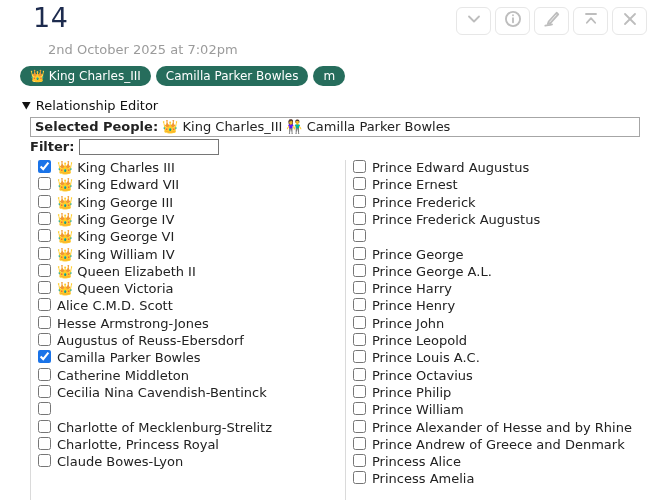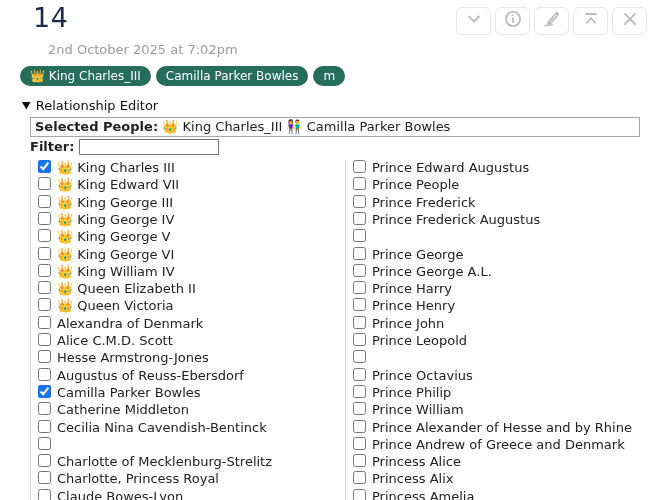--- a/index.html
+++ b/index.html
@@ -205,24 +205,20 @@
       <label class="person-row">
         <input type="checkbox" style="">
         <span class="person-label">👑 King George III</span>
       </label>
 
       <label class="person-row">
         <input type="checkbox" style="">
         <span class="person-label">👑 King George IV</span>
       </label>
 
-      <label class="person-row">
-        <input type="checkbox" style="">
-        <span class="person-label">👑 King George V</span>
-      </label>
 
       <label class="person-row">
         <input type="checkbox" style="">
         <span class="person-label">👑 King George VI</span>
       </label>
 
       <label class="person-row">
         <input type="checkbox" style="">
         <span class="person-label">👑 King William IV</span>
       </label>
@@ -230,24 +226,20 @@
       <label class="person-row">
         <input type="checkbox" style="">
         <span class="person-label">👑 Queen Elizabeth II</span>
       </label>
 
       <label class="person-row">
         <input type="checkbox" style="">
         <span class="person-label">👑 Queen Victoria</span>
       </label>
 
-      <label class="person-row">
-        <input type="checkbox" style="">
-        <span class="person-label">Alexandra of Denmark</span>
-      </label>
 
       <label class="person-row">
         <input type="checkbox" style="">
         <span class="person-label">Alice C.M.D. Scott</span>
       </label>
 
       <label class="person-row">
         <input type="checkbox" style="">
         <span class="person-label">Hesse Armstrong-Jones</span>
       </label>
@@ -293,21 +285,21 @@
 
     </div>
       <div class="people-col">
       <label class="person-row">
         <input type="checkbox" style="">
         <span class="person-label">Prince Edward Augustus</span>
       </label>
 
       <label class="person-row">
         <input type="checkbox" style="">
-        <span class="person-label">Prince People</span>
+        <span class="person-label">Prince Ernest</span>
       </label>
 
       <label class="person-row">
         <input type="checkbox" style="">
         <span class="person-label">Prince Frederick</span>
       </label>
 
       <label class="person-row">
         <input type="checkbox" style="">
         <span class="person-label">Prince Frederick Augustus</span>
@@ -342,20 +334,21 @@
         <span class="person-label">Prince John</span>
       </label>
 
       <label class="person-row">
         <input type="checkbox" style="">
         <span class="person-label">Prince Leopold</span>
       </label>
 
       <label class="person-row">
         <input type="checkbox" style="">
+        <span class="person-label">Prince Louis A.C.</span>
       </label>
 
       <label class="person-row">
         <input type="checkbox" style="">
         <span class="person-label">Prince Octavius</span>
       </label>
 
       <label class="person-row">
         <input type="checkbox" style="">
         <span class="person-label">Prince Philip</span>
@@ -374,24 +367,20 @@
       <label class="person-row">
         <input type="checkbox" style="">
         <span class="person-label">Prince Andrew of Greece and Denmark</span>
       </label>
 
       <label class="person-row">
         <input type="checkbox" style="">
         <span class="person-label">Princess Alice</span>
       </label>
 
-      <label class="person-row">
-        <input type="checkbox" style="">
-        <span class="person-label">Princess Alix</span>
-      </label>
 
       <label class="person-row">
         <input type="checkbox" style="">
         <span class="person-label">Princess Amelia</span>
       </label>
 
     </div>
     </div>
 
   </details>

